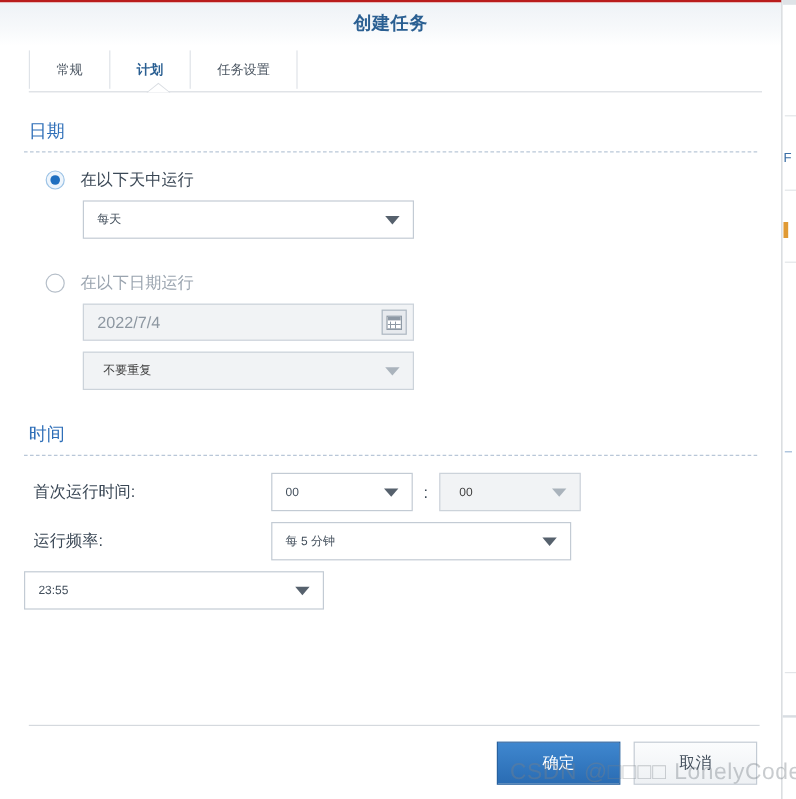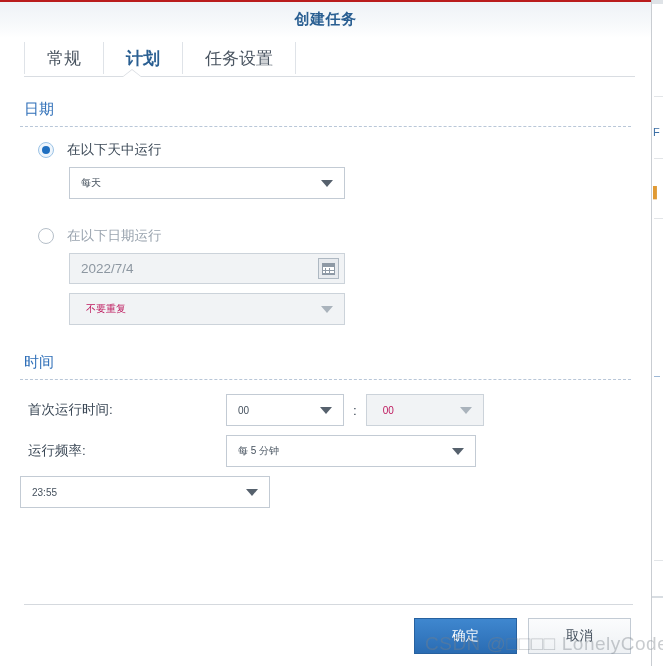--- a/index.html
+++ b/index.html
@@ -89,21 +89,21 @@
     top: 4px;
     display: flex;
     align-items: stretch;
     height: 32px;
   }
   .tab {
     display: flex;
     align-items: center;
     justify-content: center;
     padding: 0 22px;
-    font-size: 17px;
+    font-size: 11px;
     color: #4a5561;
     border-left: 1px solid #dfe3e8;
     cursor: pointer;
     white-space: nowrap;
     user-select: none;
   }
   .tab:last-child {
     border-right: 1px solid #dfe3e8;
   }
   .tab.active {
@@ -209,21 +209,21 @@
   .select .sel-value {
     font-size: 10px;
     color: #44505d;
     padding-left: 11px;
     white-space: nowrap;
   }
   .select.disabled {
     background: #f1f3f5;
     border-color: #ccd3da;
   }
-  .select.disabled .sel-value { color: #be185d; padding-left: 16px; }
+  .select.disabled .sel-value { color: #404040; padding-left: 16px; }
 
   .caret {
     position: absolute;
     right: 11px;
     top: 50%;
     margin-top: -3px;
     width: 0; height: 0;
     border-left: 6px solid transparent;
     border-right: 6px solid transparent;
     border-top: 7px solid #56616d;

